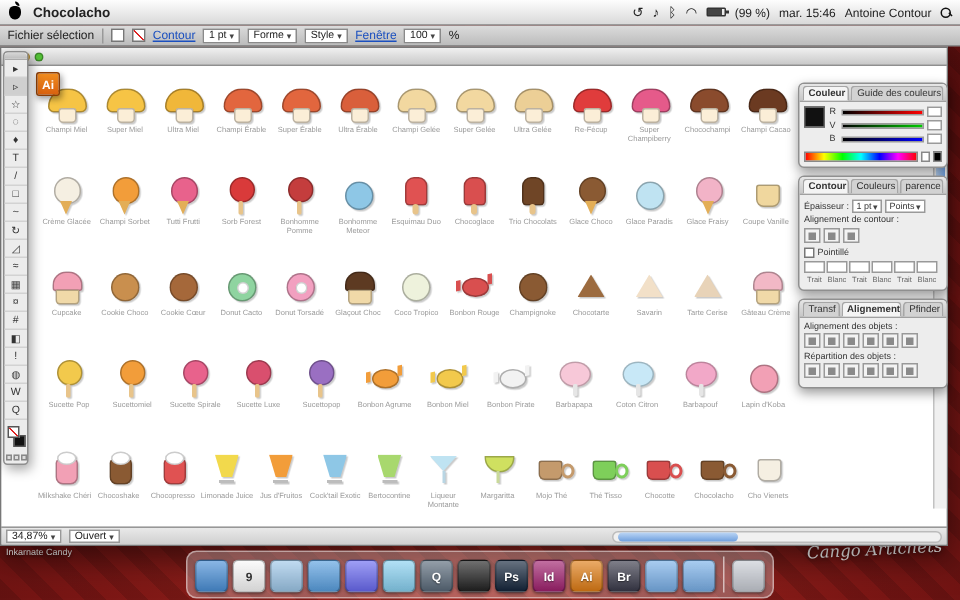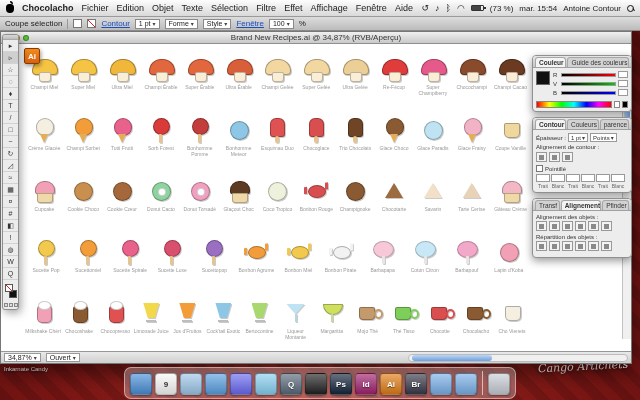--- a/index.html
+++ b/index.html
@@ -208,21 +208,20 @@
     </div>
   <div class="caption-right">Cango Artichets</div>
 
   <div class="window">
     <div class="titlebar">
       <div class="lights">
         <div class="light r"></div>
         <div class="light y"></div>
         <div class="light g"></div>
       </div>
-      <div class="title-text">Brand New Recipes.ai @ 34,87% (RVB/Aperçu)</div>
     </div>
     <div class="canvas">
       <div class="icon-grid">
           <div class="icon-row">
             <div class="icon-cell">
               <div class="shape mushroom" style="--c: #f6c445;"></div>
               <div class="icon-label">Champi Miel</div>
             </div>
             <div class="icon-cell">
               <div class="shape mushroom" style="--c: #f6c445;"></div>
@@ -646,21 +645,21 @@
             <div class="mini-btn"></div>
             <div class="mini-btn"></div>
             <div class="mini-btn"></div>
             <div class="mini-btn"></div>
           </div>
       </div>
     </div>
   </div>
 
   <div class="controlbar">
-    <span>Coupe sélection</span>
+    <span>Fichier sélection</span>
     <div class="cb-sep"></div>
     <span class="cb-sw"></span>
     <span class="cb-sw stroke"></span>
     <span class="link">Contour</span>
     <span class="cb-field">
         <span>1 pt</span>
         <span class="caret">▾</span>
       </span>
     <span class="cb-field">
         <span>Forme</span>
@@ -674,40 +673,28 @@
     <span class="cb-field">
         <span>100</span>
         <span class="caret">▾</span>
       </span>
     <span>%</span>
   </div>
 
   <div class="menubar">
     <span class="apple"></span>
     <span class="appname">Chocolacho</span>
-    <span style="display:flex;gap:8px;" id="menus">
-        <span class="menu-item">Fichier</span>
-        <span class="menu-item">Edition</span>
-        <span class="menu-item">Objet</span>
-        <span class="menu-item">Texte</span>
-        <span class="menu-item">Sélection</span>
-        <span class="menu-item">Filtre</span>
-        <span class="menu-item">Effet</span>
-        <span class="menu-item">Affichage</span>
-        <span class="menu-item">Fenêtre</span>
-        <span class="menu-item">Aide</span>
-      </span>
     <span class="mb-right">
       <span class="mb-ico">↺</span>
       <span class="mb-ico">♪</span>
       <span class="mb-ico">ᛒ</span>
       <span class="mb-ico">◠</span>
       <span class="battery"></span>
-      <span>(73 %)</span>
-      <span>mar. 15:54</span>
+      <span>(99 %)</span>
+      <span>mar. 15:46</span>
       <span>Antoine Contour</span>
       <span class="spotlight"></span>
     </span>
   </div>
 
   <div class="dock" id="dock">
       <div class="dock-icon" style="background: linear-gradient(rgba(255, 255, 255, 0.35), rgba(0, 0, 0, 0.15)), rgb(74, 143, 214);"></div>
       <div class="dock-icon darktext" style="background: linear-gradient(rgba(255, 255, 255, 0.35), rgba(0, 0, 0, 0.15)), rgb(248, 248, 248);">9</div>
       <div class="dock-icon" style="background: linear-gradient(rgba(255, 255, 255, 0.35), rgba(0, 0, 0, 0.15)), rgb(158, 199, 232);"></div>
       <div class="dock-icon" style="background: linear-gradient(rgba(255, 255, 255, 0.35), rgba(0, 0, 0, 0.15)), rgb(90, 160, 224);"></div>

